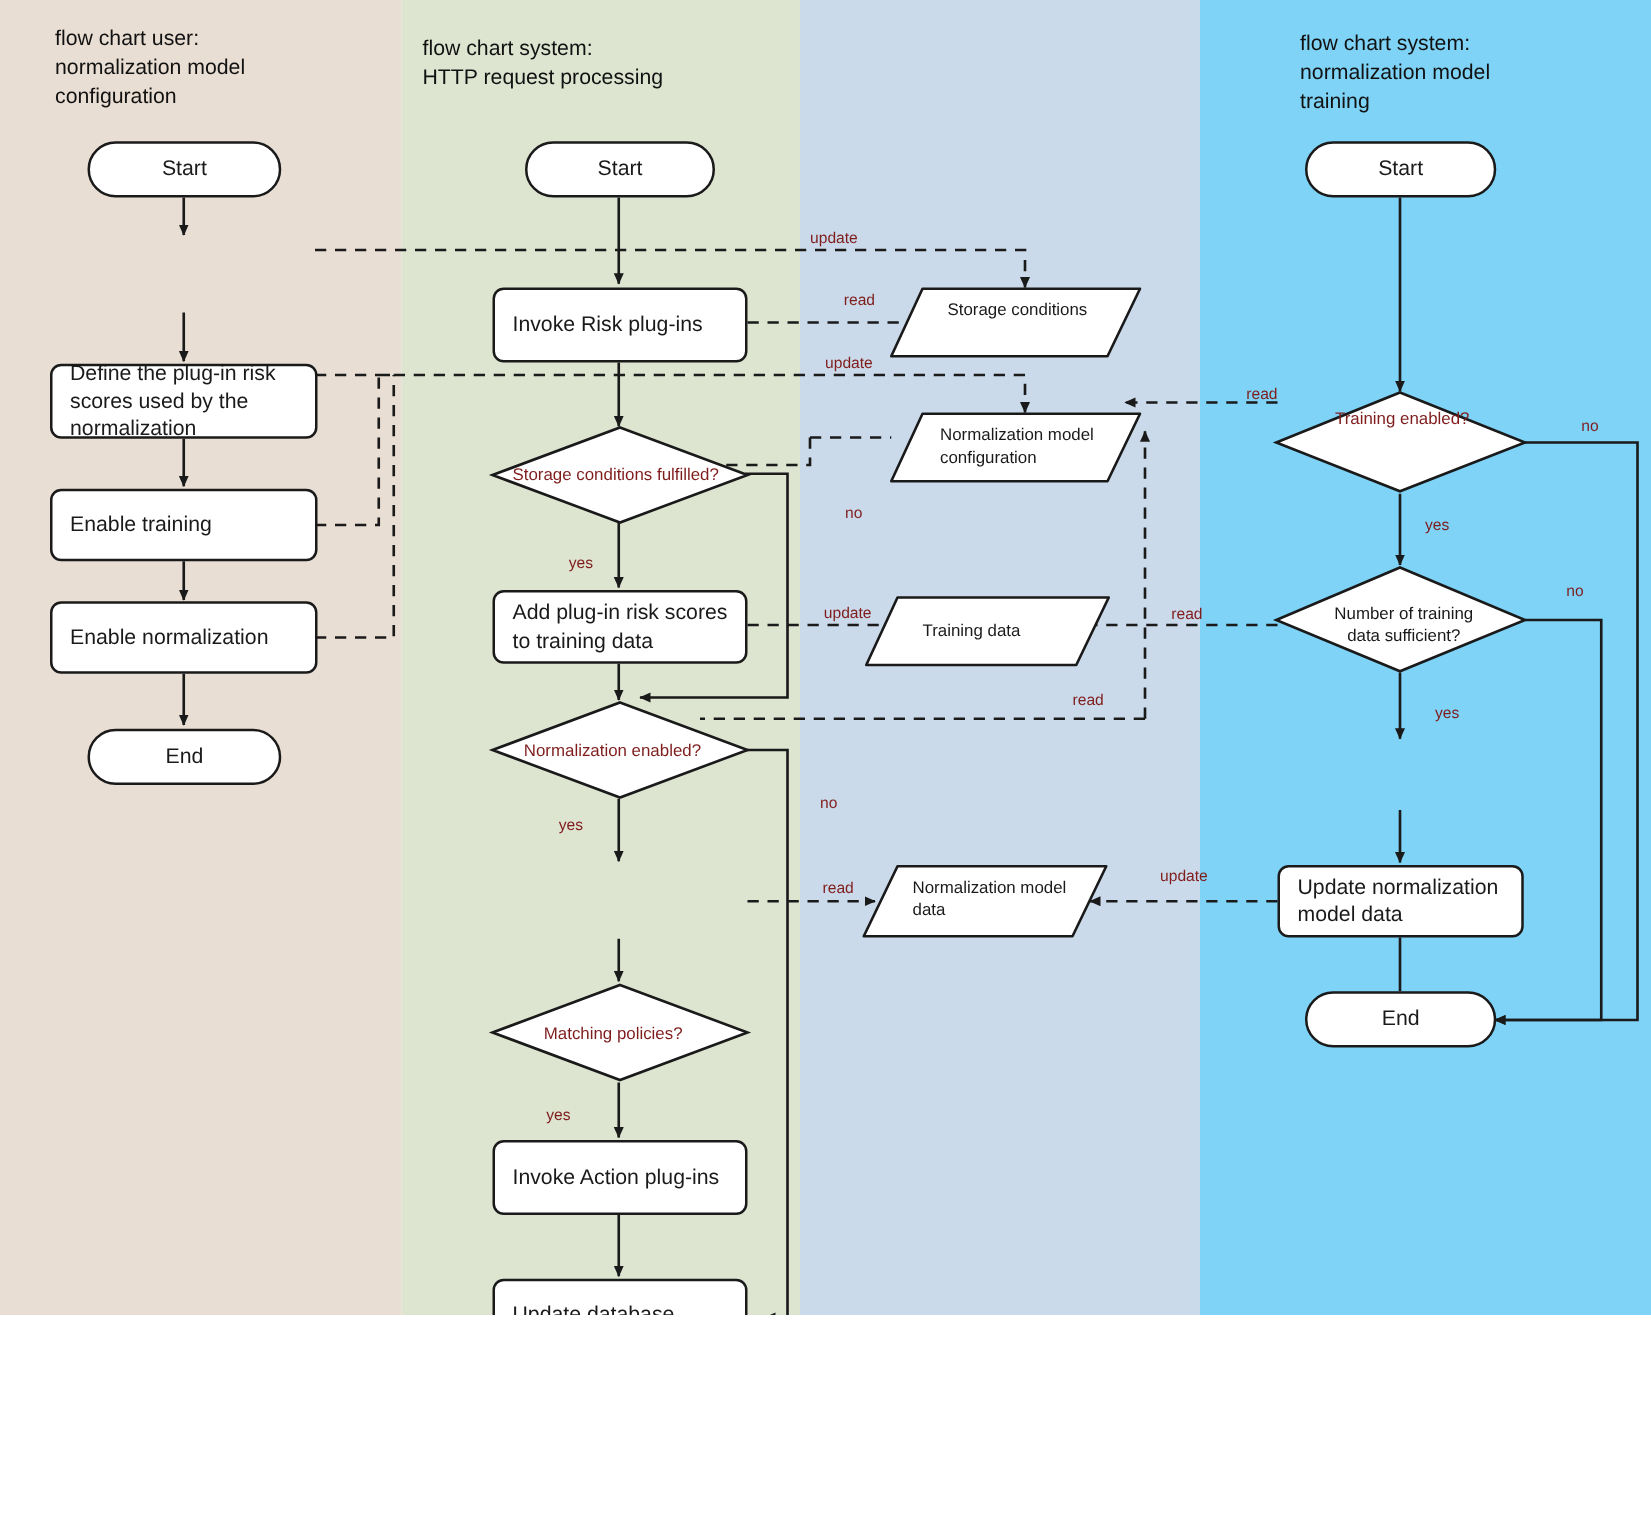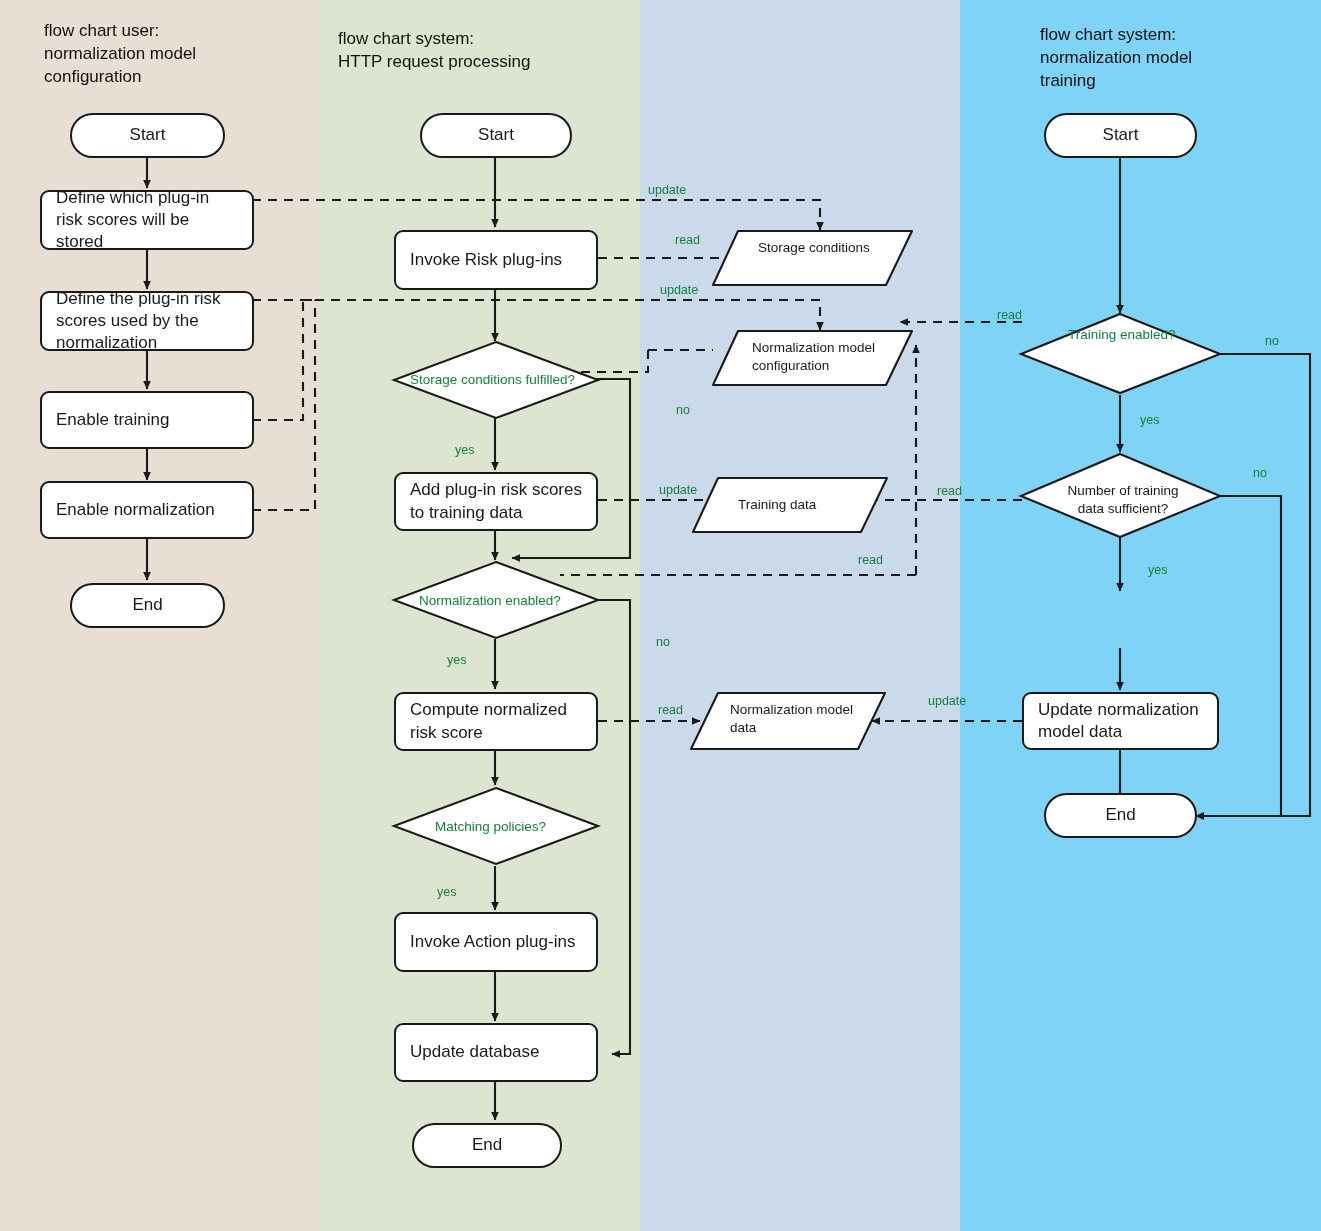--- a/index.html
+++ b/index.html
@@ -1,25 +1,25 @@
 <!DOCTYPE html>
 <html><head>
 <meta charset="utf-8">
 <style>
   html,body{margin:0;padding:0;background:#ffffff;}
   body{font-family:"Liberation Sans","DejaVu Sans",sans-serif;}
-  #canvas{position:relative;width:1321px;height:1231px;overflow:hidden;background:#fff;}
+  #canvas{position:relative;width:1321px;height:1052px;overflow:hidden;background:#fff;}
   .lane{position:absolute;top:0;bottom:0;}
   .lane-title{position:absolute;font-size:17px;line-height:1.35;color:#111;white-space:pre-line;}
   svg#wires{position:absolute;left:0;top:0;width:1321px;height:1231px;pointer-events:none;}
   .node{position:absolute;box-sizing:border-box;background:#fff;border:2px solid #1a1a1a;
         display:flex;align-items:center;font-size:17px;color:#1a1a1a;line-height:1.3;}
   .proc{border-radius:9px;padding:0 14px;}
   .term{border-radius:999px;justify-content:center;}
-  .edge-label{position:absolute;font-size:12.5px;color:#15803d;white-space:nowrap;}
+  .edge-label{position:absolute;font-size:12.5px;color:#7f1d1d;white-space:nowrap;}
   .para-wrap{position:absolute;}
   .para-txt{position:absolute;font-size:13.5px;color:#1a1a1a;line-height:1.3;}
 </style>
 </head>
 <body>
 
 <div id="canvas">
 
   <div class="lane" style="left:0;width:321px;background:#e9ded3;"></div>
   <div class="lane" style="left:321px;width:319px;background:#dde5d0;"></div>
@@ -98,23 +98,20 @@
       <path d="M1022,322 L900,322" marker-end="url(#ar)"></path>
 
       <path d="M1022,500 L860,500" marker-end="url(#ar)"></path>
 
     </g>
   </svg>
 
   <div class="node term" style="left:70px;top:113px;width:155px;height:45px;">
     <span>Start</span>
   </div>
-  <div class="node proc" style="left:40px;top:190px;width:214px;height:60px;">
-    <span>Define which plug-in risk scores will be stored</span>
-  </div>
   <div class="node proc" style="left:40px;top:291px;width:214px;height:60px;">
     <span>Define the plug-in risk scores used by the normalization</span>
   </div>
   <div class="node proc" style="left:40px;top:391px;width:214px;height:58px;">
     <span>Enable training</span>
   </div>
   <div class="node proc" style="left:40px;top:481px;width:214px;height:58px;">
     <span>Enable normalization</span>
   </div>
   <div class="node term" style="left:70px;top:583px;width:155px;height:45px;">
@@ -135,23 +132,20 @@
 
   <div class="node proc" style="left:394px;top:472px;width:204px;height:59px;align-items:center;">
     <span>Add plug-in risk scores to training data</span>
   </div>
 
   <svg style="position:absolute;left:390px;top:560px;width:212px;height:80px;">
     <polygon points="106,2 208,40 106,78 4,40" fill="#ffffff" stroke="#1a1a1a" stroke-width="2.1"></polygon>
   </svg>
   <div class="edge-label" style="left:419px;top:593px;font-size:13.5px;">Normalization enabled?</div>
 
-  <div class="node proc" style="left:394px;top:692px;width:204px;height:59px;">
-    <span>Compute normalized risk score</span>
-  </div>
 
   <svg style="position:absolute;left:390px;top:786px;width:212px;height:80px;">
     <polygon points="106,2 208,40 106,78 4,40" fill="#ffffff" stroke="#1a1a1a" stroke-width="2.1"></polygon>
   </svg>
   <div class="edge-label" style="left:435px;top:819px;font-size:13.5px;">Matching policies?</div>
 
   <div class="node proc" style="left:394px;top:912px;width:204px;height:60px;">
     <span>Invoke Action plug-ins</span>
   </div>
   <div class="node proc" style="left:394px;top:1023px;width:204px;height:59px;">

